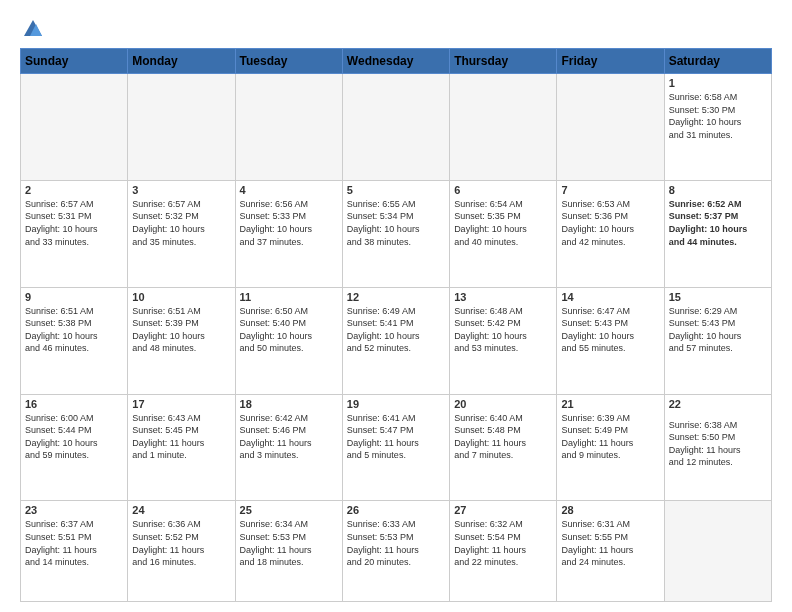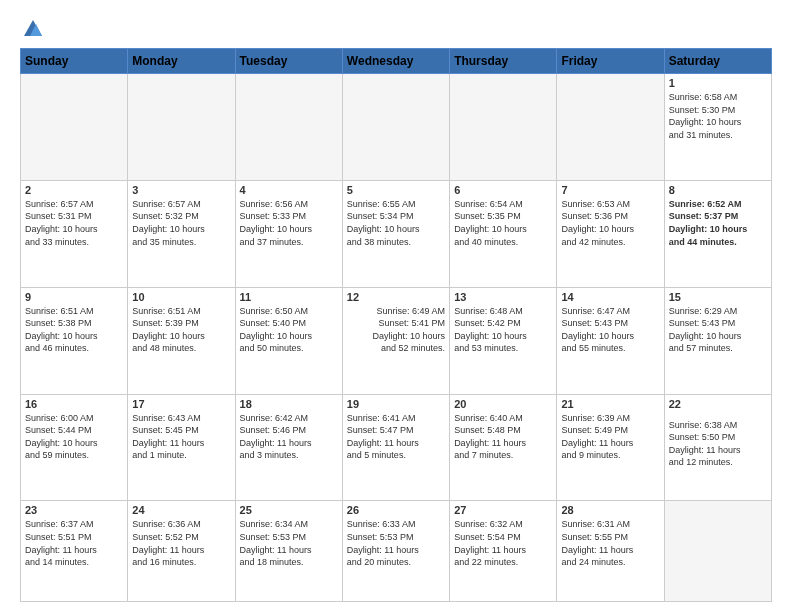--- a/index.html
+++ b/index.html
@@ -215,21 +215,21 @@
           </td>
           <td>
             <span class="day-num">11</span>
             <div class="day-info" style="white-space: pre-line;">Sunrise: 6:50 AM
 Sunset: 5:40 PM
 Daylight: 10 hours
 and 50 minutes.</div>
           </td>
           <td>
             <span class="day-num">12</span>
-            <div class="day-info" style="white-space: pre-line; text-align: right;">Sunrise: 6:49 AM
+            <div class="day-info" style="white-space: pre-line;">Sunrise: 6:49 AM
 Sunset: 5:41 PM
 Daylight: 10 hours
 and 52 minutes.</div>
           </td>
           <td>
             <span class="day-num">13</span>
             <div class="day-info" style="white-space: pre-line;">Sunrise: 6:48 AM
 Sunset: 5:42 PM
 Daylight: 10 hours
 and 53 minutes.</div>

